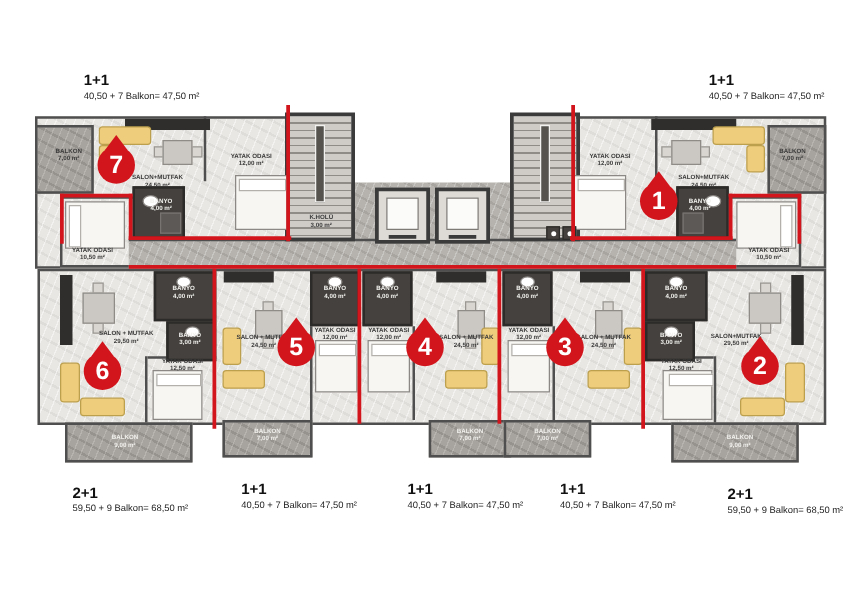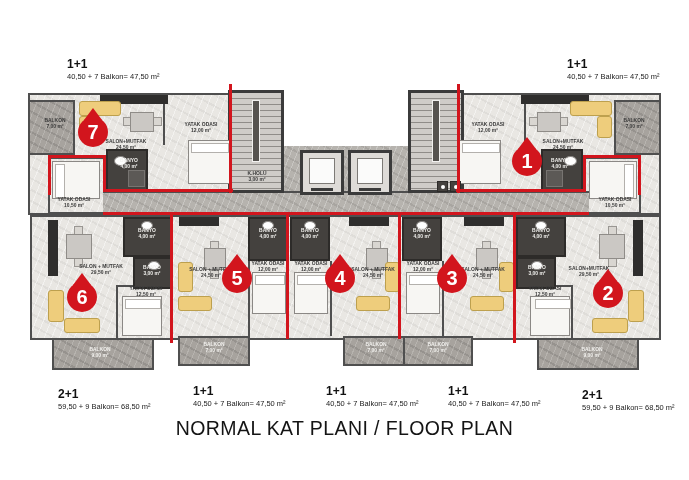--- a/index.html
+++ b/index.html
@@ -406,14 +406,13 @@
   </div>
   <div class="ulabel" style="left:448px;top:385px;">
     <div class="ut">1+1</div>
     <div class="ua">40,50 + 7 Balkon= 47,50 m²</div>
   </div>
   <div class="ulabel" style="left:582px;top:389px;">
     <div class="ut">2+1</div>
     <div class="ua">59,50 + 9 Balkon= 68,50 m²</div>
   </div>
 
-  <div class="title">NORMAL KAT PLANI / FLOOR PLAN</div>
 </div>
 
 </body></html>

